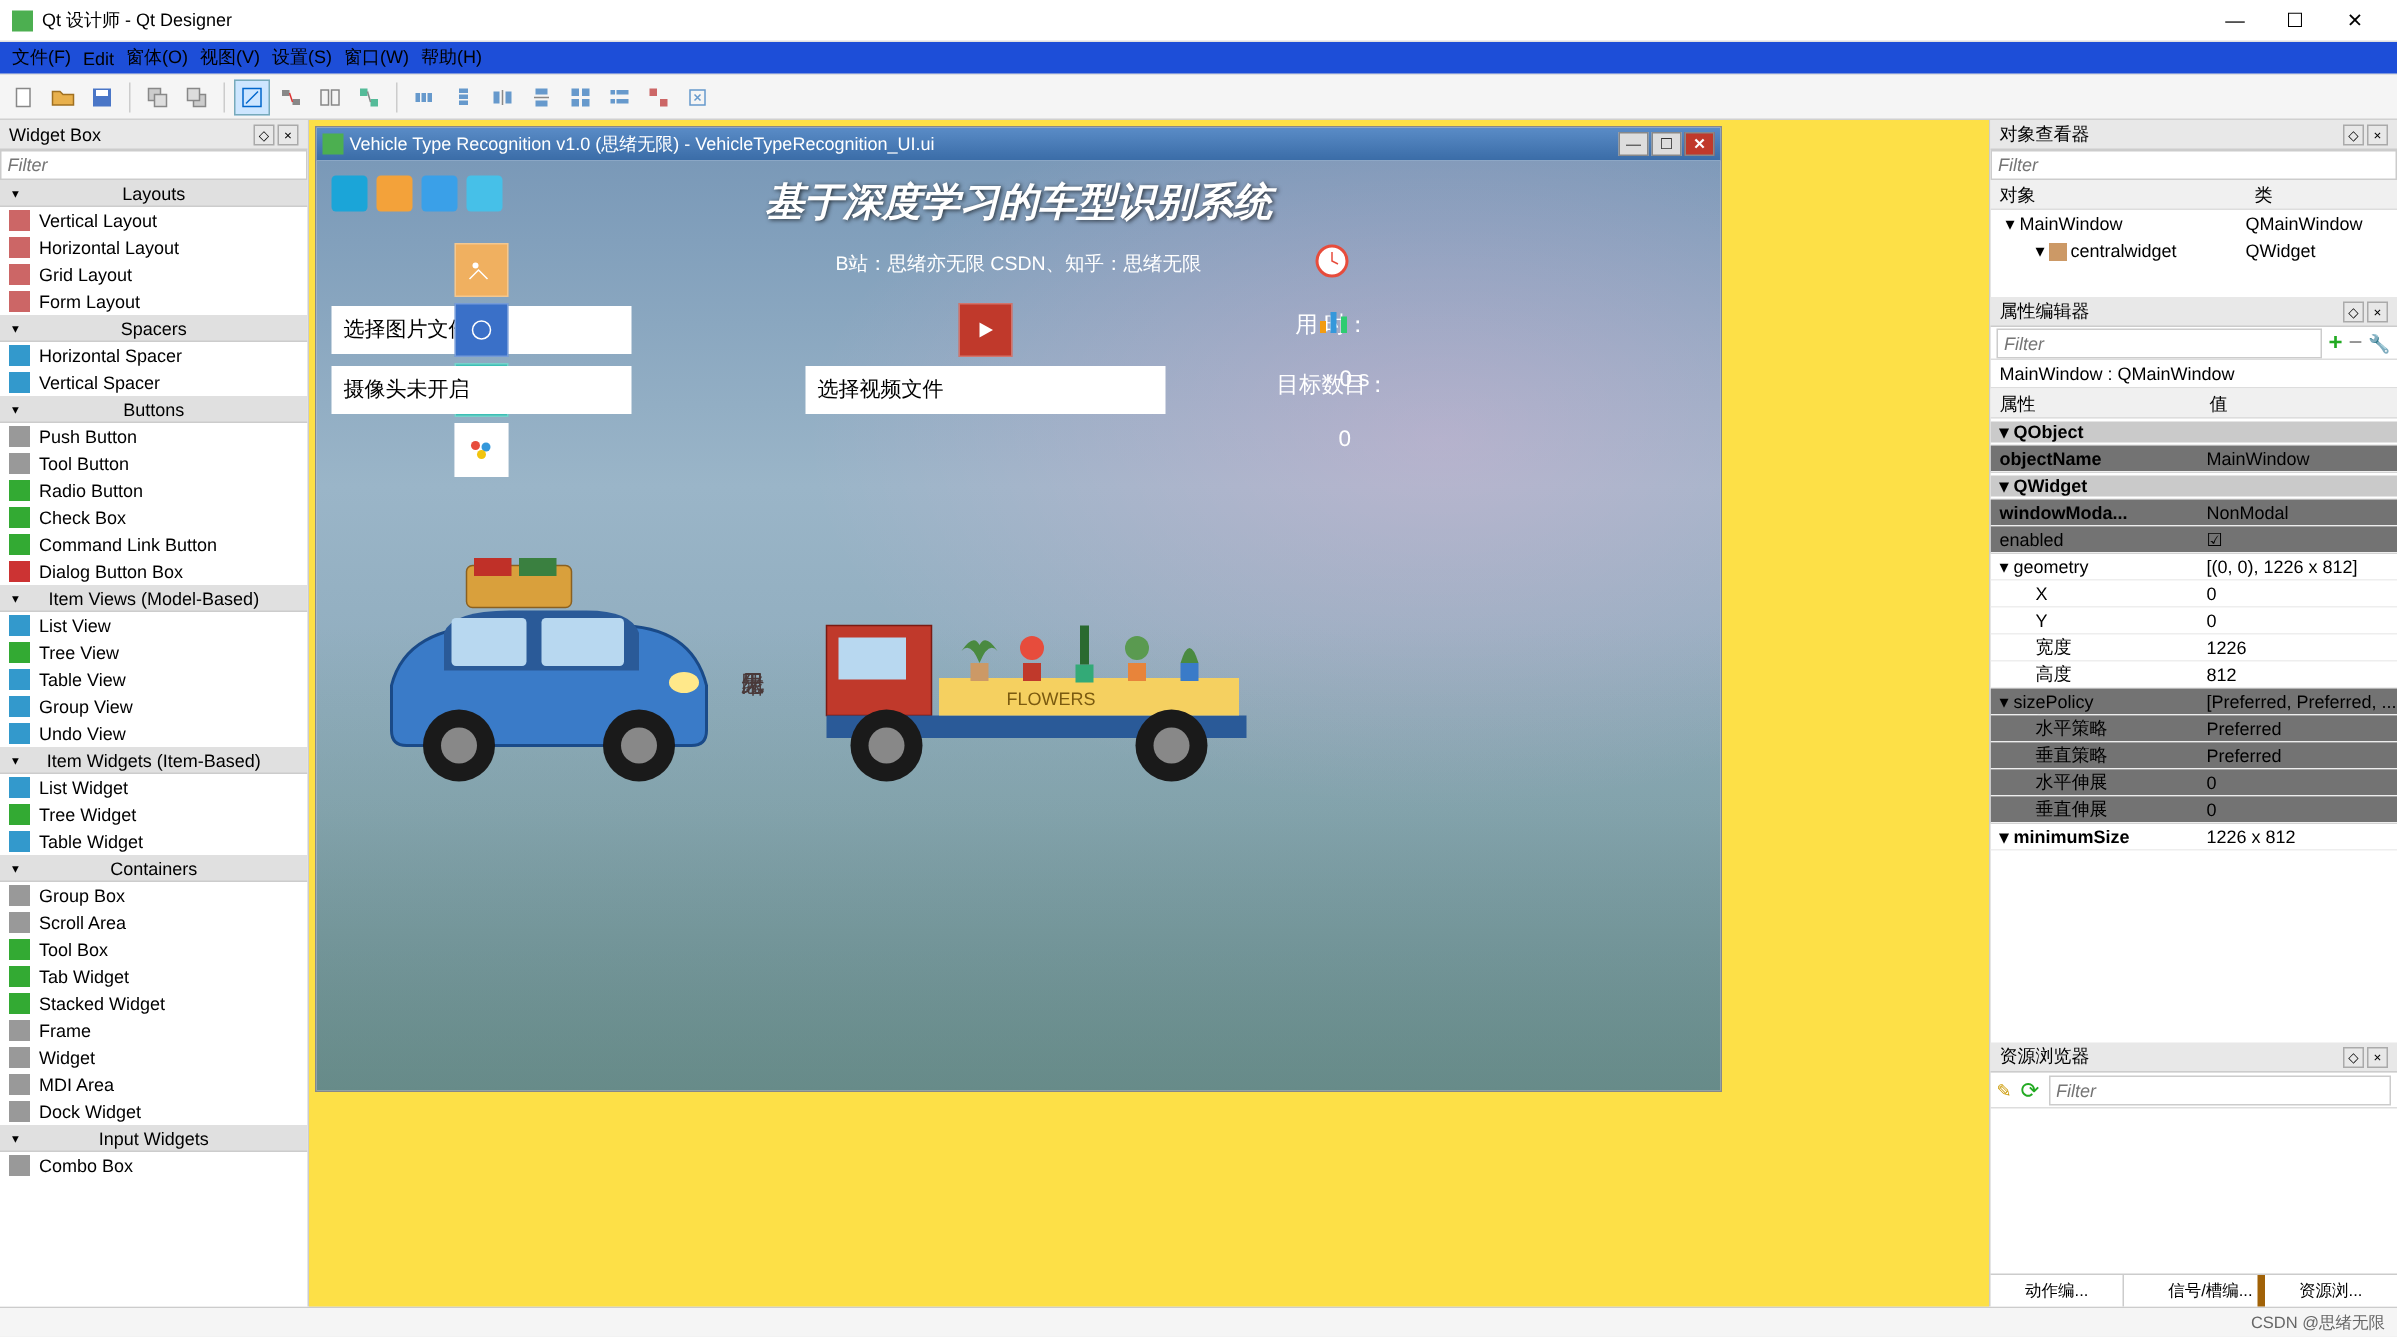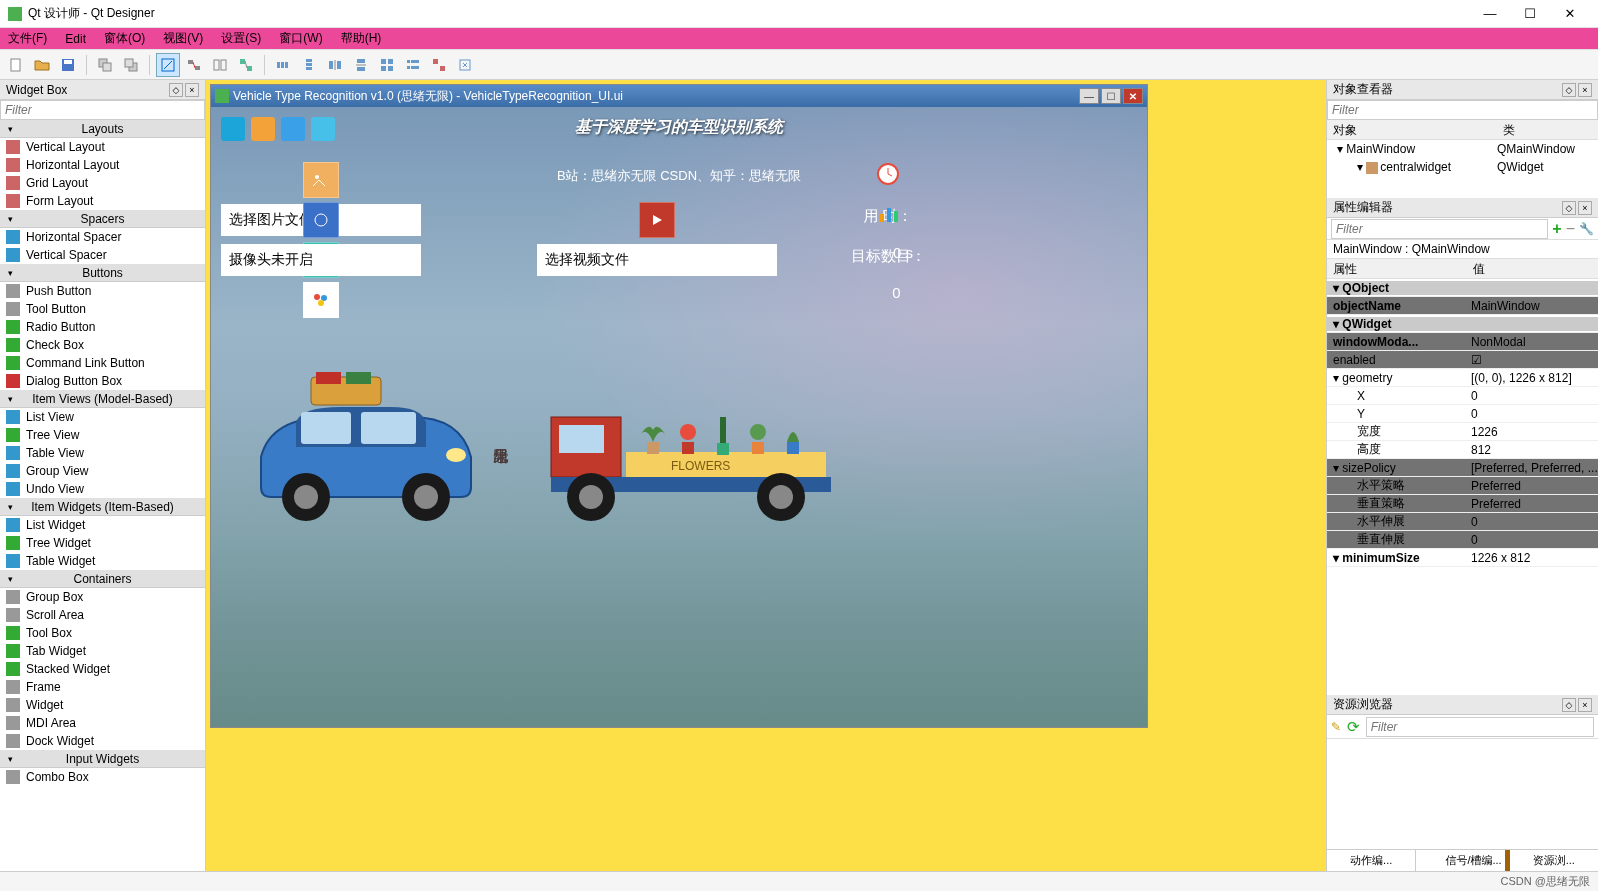--- a/index.html
+++ b/index.html
@@ -1,21 +1,21 @@
 <!DOCTYPE html>
 <html><head>
 <meta charset="utf-8">
 <style>
 * { margin: 0; padding: 0; box-sizing: border-box; font-family: "Microsoft YaHei", Arial, sans-serif; }
 body { width: 1598px; height: 891px; background: #f0f0f0; overflow: hidden; font-size: 12px; }
 .titlebar { height: 28px; display: flex; align-items: center; padding: 0 8px; background: #fff; border-bottom: 1px solid #e0e0e0; }
 .titlebar .logo { width: 14px; height: 14px; background: #4caf50; margin-right: 6px; }
 .titlebar .title { flex: 1; font-size: 12px; }
 .titlebar .winbtn { width: 40px; height: 26px; display: flex; align-items: center; justify-content: center; font-size: 13px; }
-.menubar { height: 22px; display: flex; align-items: center; padding: 0 4px; background: #ec4899; border-bottom: 1px solid #e0e0e0; gap: 10px; }
+.menubar { height: 22px; display: flex; align-items: center; padding: 0 4px; background: #1d4ed8; border-bottom: 1px solid #e0e0e0; }
 .menubar span { font-size: 12px; padding: 2px 4px; }
 .toolbar { height: 30px; display: flex; align-items: center; background: #f5f5f5; border-bottom: 1px solid #d0d0d0; padding: 0 4px; gap: 2px; }
 .tbtn { width: 24px; height: 24px; display: flex; align-items: center; justify-content: center; border: 1px solid transparent; }
 .tbtn svg { width: 16px; height: 16px; }
 .tsep { width: 1px; height: 20px; background: #ccc; margin: 0 4px; }
 .main { display: flex; height: calc(100% - 100px); }
 
 
 .widgetbox { width: 206px; background: #fff; border-right: 1px solid #ccc; display: flex; flex-direction: column; }
 .dock-title { height: 20px; background: #e8e8e8; border-bottom: 1px solid #ccc; display: flex; align-items: center; padding: 0 6px; font-size: 12px; }
@@ -35,21 +35,21 @@
 .dw-title { height: 22px; background: linear-gradient(#5a8cc7, #3a6ca7); color: #fff; display: flex; align-items: center; padding: 0 4px; font-size: 12px; }
 .dw-title .qtlogo { width: 14px; height: 14px; background: #4caf50; margin-right: 4px; }
 .dw-title .spacer { flex: 1; }
 .dw-title .wbtn { width: 20px; height: 16px; background: #ddd; border: 1px solid #888; margin-left: 2px; display: flex; align-items: center; justify-content: center; color: #333; font-size: 10px; }
 .dw-title .close { background: #c0392b; color: #fff; font-weight: bold; }
 .dw-body { height: 620px; background: linear-gradient(180deg, #7a99b8 0%, #9ab5c8 35%, #8aa8b8 70%, #6a8a9a 100%); position: relative; overflow: hidden; }
 .sky-tint { position: absolute; inset: 0; background: radial-gradient(ellipse at 80% 30%, rgba(255,180,220,0.3), transparent 40%), linear-gradient(180deg, transparent 50%, rgba(100,140,120,0.5) 100%); }
 .dw-body .content { position: relative; z-index: 2; }
 .app-icons { position: absolute; top: 10px; left: 10px; display: flex; gap: 6px; }
 .app-icons .ai { width: 24px; height: 24px; border-radius: 3px; }
-.app-header { position: absolute; top: 10px; left: 50%; transform: translateX(-50%); font-size: 16px; font-weight: bold; font-style: italic; color: #fff; text-shadow: 1px 1px 3px rgba(0,0,0,0.7); white-space: nowrap; }
+.app-header { position: absolute; top: 10px; left: 50%; transform: translateX(-50%); font-size: 26px; font-weight: bold; font-style: italic; color: #fff; text-shadow: 1px 1px 3px rgba(0,0,0,0.7); white-space: nowrap; }
 .app-sub { position: absolute; top: 60px; left: 50%; transform: translateX(-50%); font-size: 13px; color: #fff; white-space: nowrap; }
 .ctrl-row { position: absolute; display: flex; align-items: center; gap: 6px; flex-direction: column; }
 .ctrl-icon { width: 36px; height: 36px; border: 1px solid rgba(255,255,255,0.3); display: flex; align-items: center; justify-content: center; }
 .ctrl-input { height: 32px; background: #fff; border: none; padding: 0 8px; font-size: 14px; }
 .info-label { color: #fff; font-size: 15px; }
 .info-val { color: #fff; font-size: 15px; }
 .car-svg { position: absolute; }
 
 
 .rightcol { width: 272px; display: flex; flex-direction: column; background: #fff; border-left: 1px solid #ccc; }

